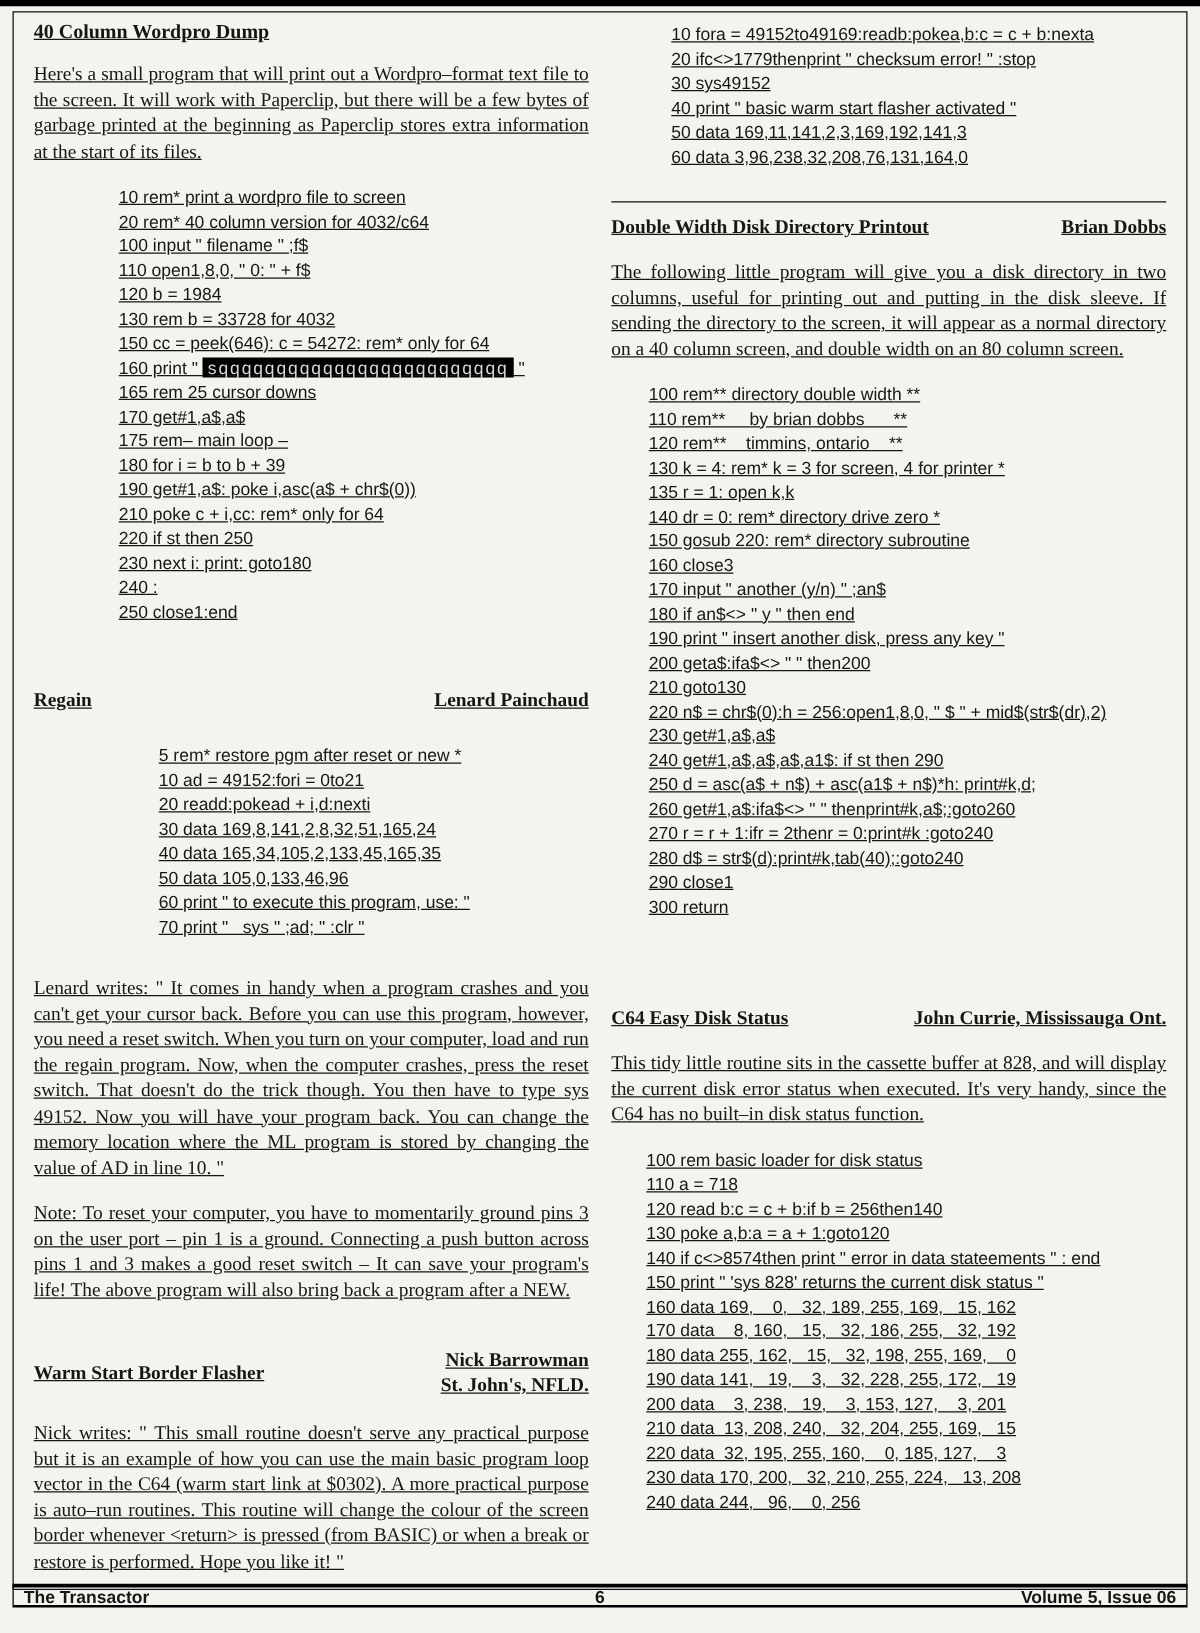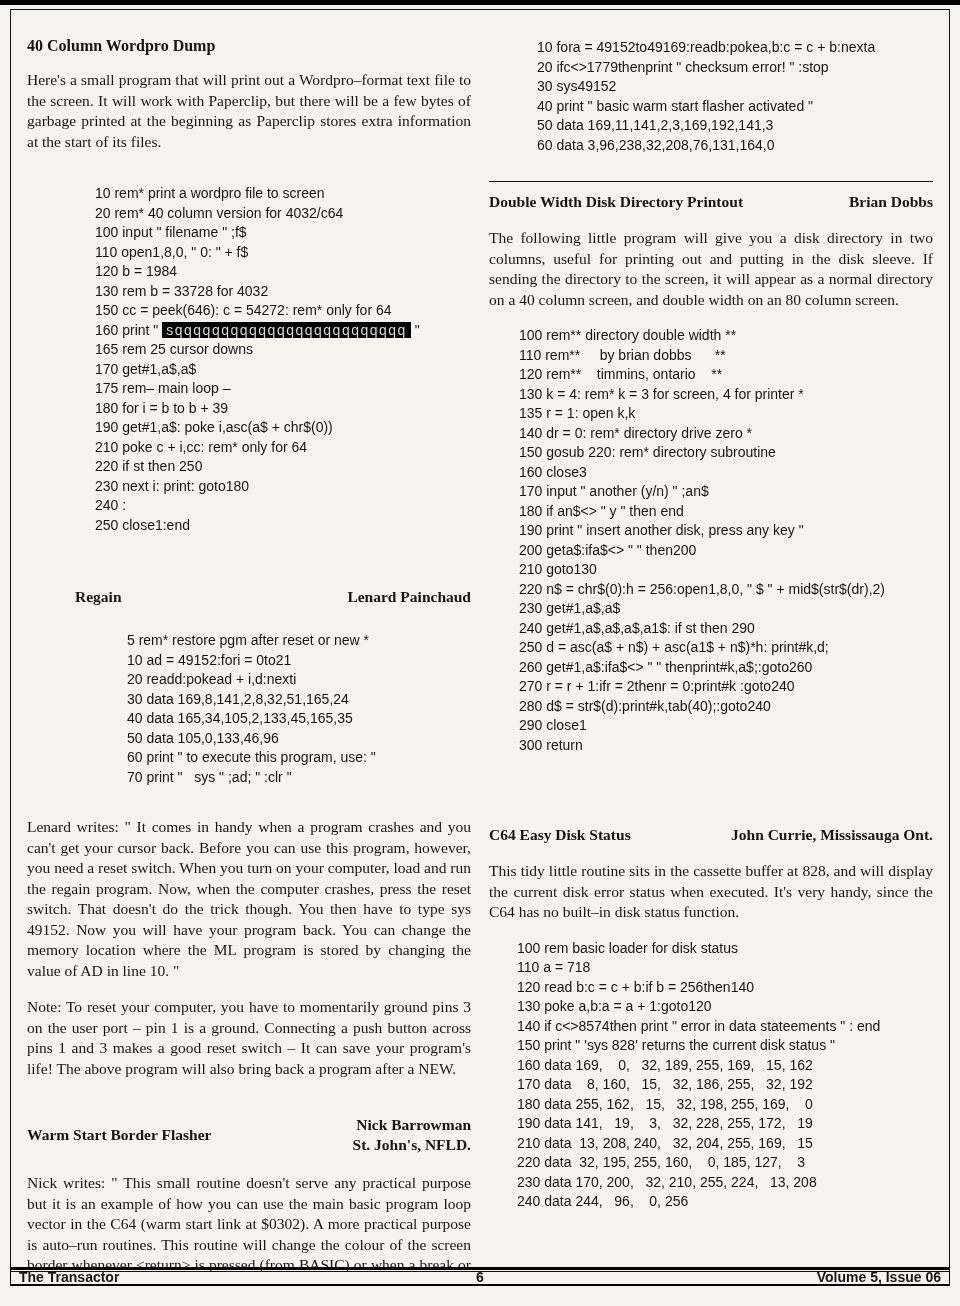--- a/index.html
+++ b/index.html
@@ -10,22 +10,23 @@
     font-family:"Liberation Serif", serif;
     position:relative;
     overflow:hidden;
   }
   .top-bar {
     position:absolute; top:0; left:0; width:960px; height:5px; background:#000;
   }
   .content-box {
     position:absolute; top:9px; left:10px; width:940px; height:1263px;
     border:1.5px solid #111;
-    padding:26px 16px;
+    padding:6px 16px;
     overflow:hidden;
+    text-decoration:underline;
   }
   .columns { display:flex; gap:18px; }
   .col { width:445px; }
   .article-title {
     font-size:16px; font-weight:bold; line-height:20px;
     font-family:"Liberation Serif", serif;
   }
   .head-row {
     display:flex; justify-content:space-between; align-items:center;
     font-size:15.5px; font-weight:bold; line-height:20px;
@@ -50,22 +51,22 @@
     display:flex; align-items:center;
     font-family:"Liberation Sans", sans-serif;
     font-weight:bold; font-size:14px;
     padding:0 8px;
   }
   .footer-strip .cell { flex:1; }
   .footer-strip .center { text-align:center; }
   .footer-strip .right { text-align:right; }
   
   .mt-intro1   { margin-top:14px; }
-  .mt-code1    { margin-top:32px; margin-left:68px; }
-  .mt-regain-h { margin-top:52px;margin-left:48px; }
+  .mt-code1    { margin-top:16px; margin-left:68px; }
+  .mt-regain-h { margin-top:52px; }
   .mt-regain-c { margin-top:24px; margin-left:100px; }
   .mt-lenard   { margin-top:30px; }
   .mt-note     { margin-top:16px; }
   .mt-warm-h   { margin-top:36px; }
   .mt-nick     { margin-top:18px; }
   .mt-rcode1   { margin-top:2px;  margin-left:48px; }
   .mt-rule     { margin-top:26px; }
   .mt-dw-h     { margin-top:10px; }
   .mt-dw-p     { margin-top:16px; }
   .mt-dw-c     { margin-top:16px; margin-left:30px; }
@@ -270,20 +271,21 @@
             <div class="code-line">150 print " 'sys 828' returns the current disk status "</div>
 
             <div class="code-line">160 data 169,    0,   32, 189, 255, 169,   15, 162</div>
 
             <div class="code-line">170 data    8, 160,   15,   32, 186, 255,   32, 192</div>
 
             <div class="code-line">180 data 255, 162,   15,   32, 198, 255, 169,    0</div>
 
             <div class="code-line">190 data 141,   19,    3,   32, 228, 255, 172,   19</div>
 
+            <div class="code-line">200 data    3, 238,   19,    3, 153, 127,    3, 201</div>
 
             <div class="code-line">210 data  13, 208, 240,   32, 204, 255, 169,   15</div>
 
             <div class="code-line">220 data  32, 195, 255, 160,    0, 185, 127,    3</div>
 
             <div class="code-line">230 data 170, 200,   32, 210, 255, 224,   13, 208</div>
 
             <div class="code-line">240 data 244,   96,    0, 256</div>
           </div>
       </div>

